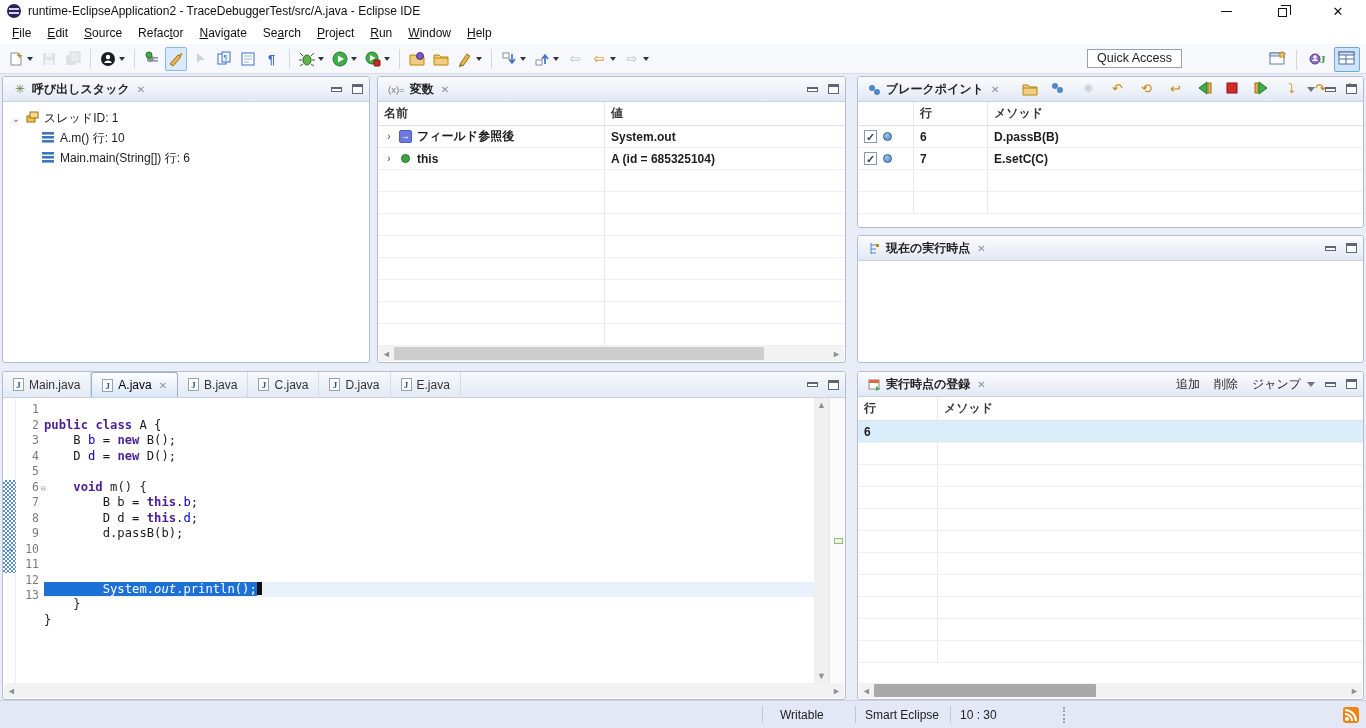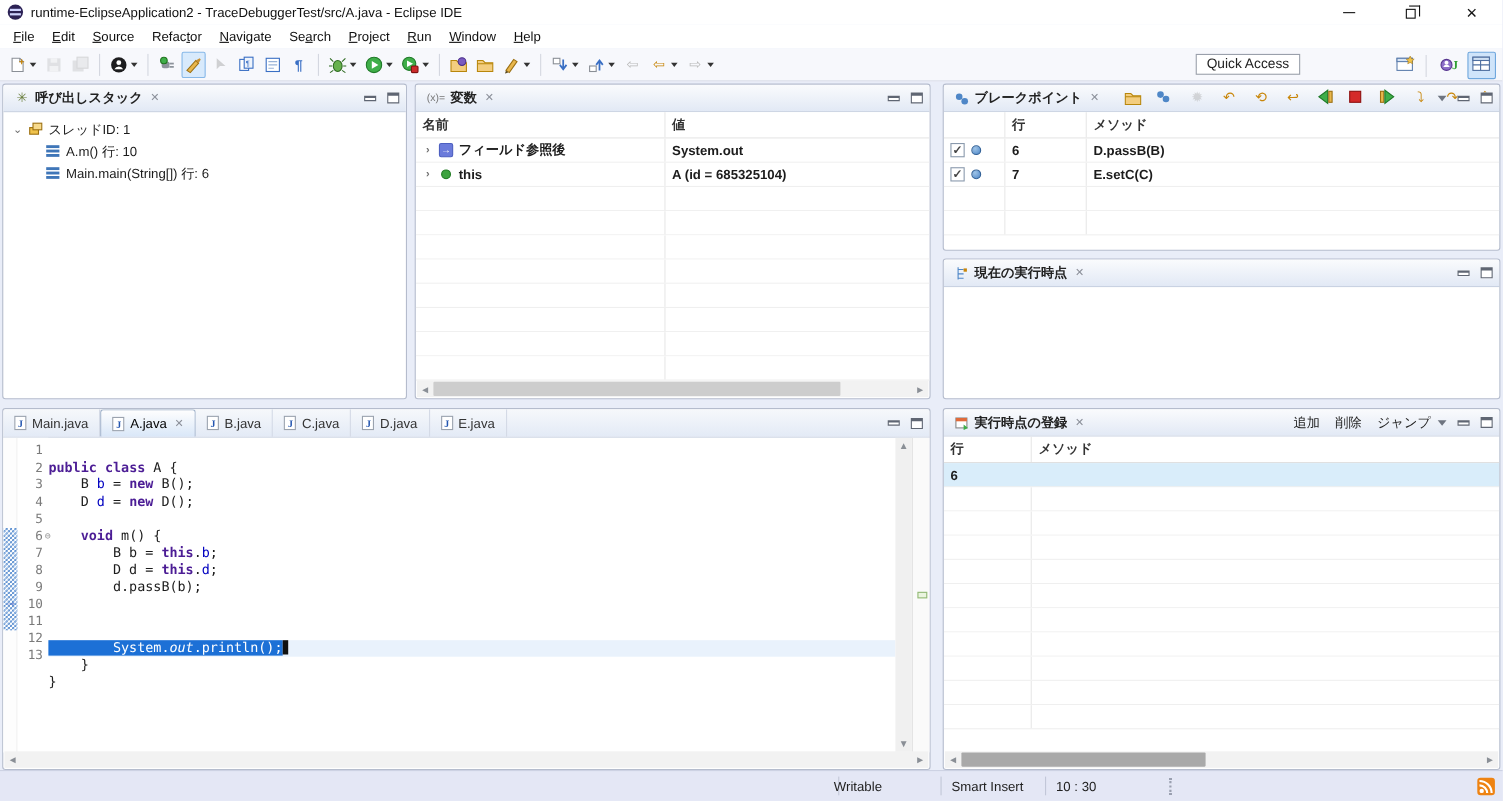--- a/index.html
+++ b/index.html
@@ -757,23 +757,23 @@
     <span class="sc-arrow">◄</span>
     <div class="sc-track">
         <div class="sc-thumb" style="left:0;width:47%;background:#a9a9a9;"></div>
       </div>
     <span class="sc-arrow">►</span>
   </div>
 </div>
 
 <div class="status-bar">
   <span class="sb-sep" style="left:762px;"></span>
-  <span class="sb-cell" style="left:758px;">Writable</span>
+  <span class="sb-cell" style="left:780px;">Writable</span>
   <span class="sb-sep" style="left:855px;"></span>
-  <span class="sb-cell" style="left:865px;">Smart Insert</span>
+  <span class="sb-cell" style="left:865px;">Smart Eclipse</span>
   <span class="sb-sep" style="left:950px;"></span>
   <span class="sb-cell" style="left:960px;">10 : 30</span>
   <span class="sb-handle" style="left:1063px;"></span>
   <span class="rss">
     <svg width="16" height="16">
         <circle cx="4" cy="12" r="2" fill="#fff"></circle>
         <path d="M2 7 a7 7 0 0 1 7 7" stroke="#fff" stroke-width="2" fill="none"></path>
         <path d="M2 3 a11 11 0 0 1 11 11" stroke="#fff" stroke-width="2" fill="none"></path>
       </svg>
   </span>

